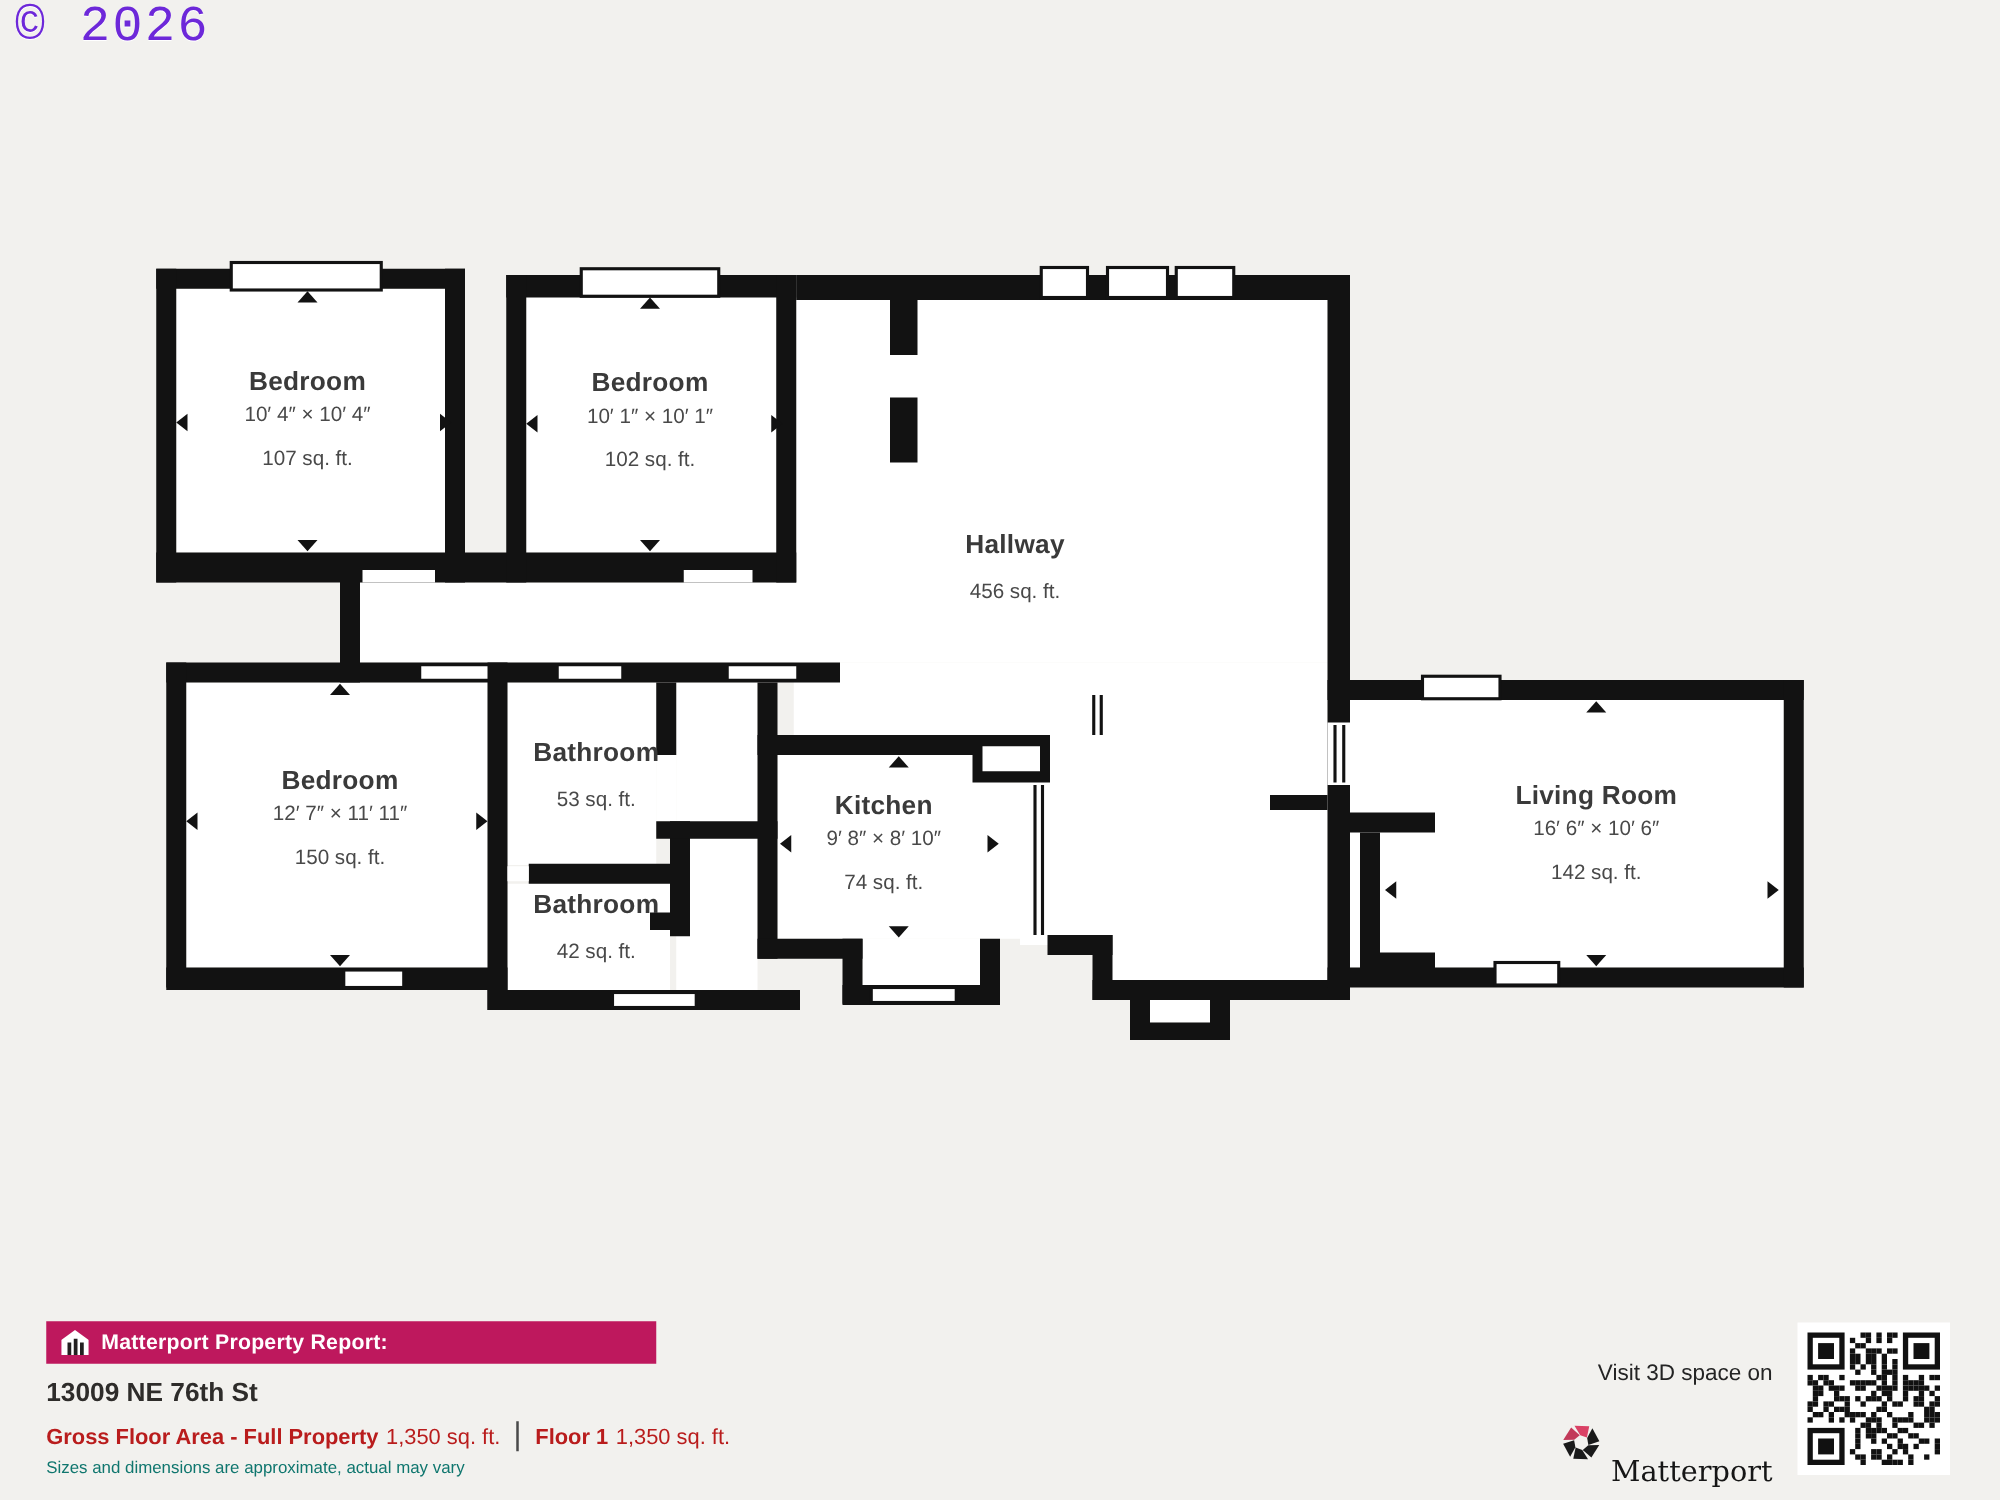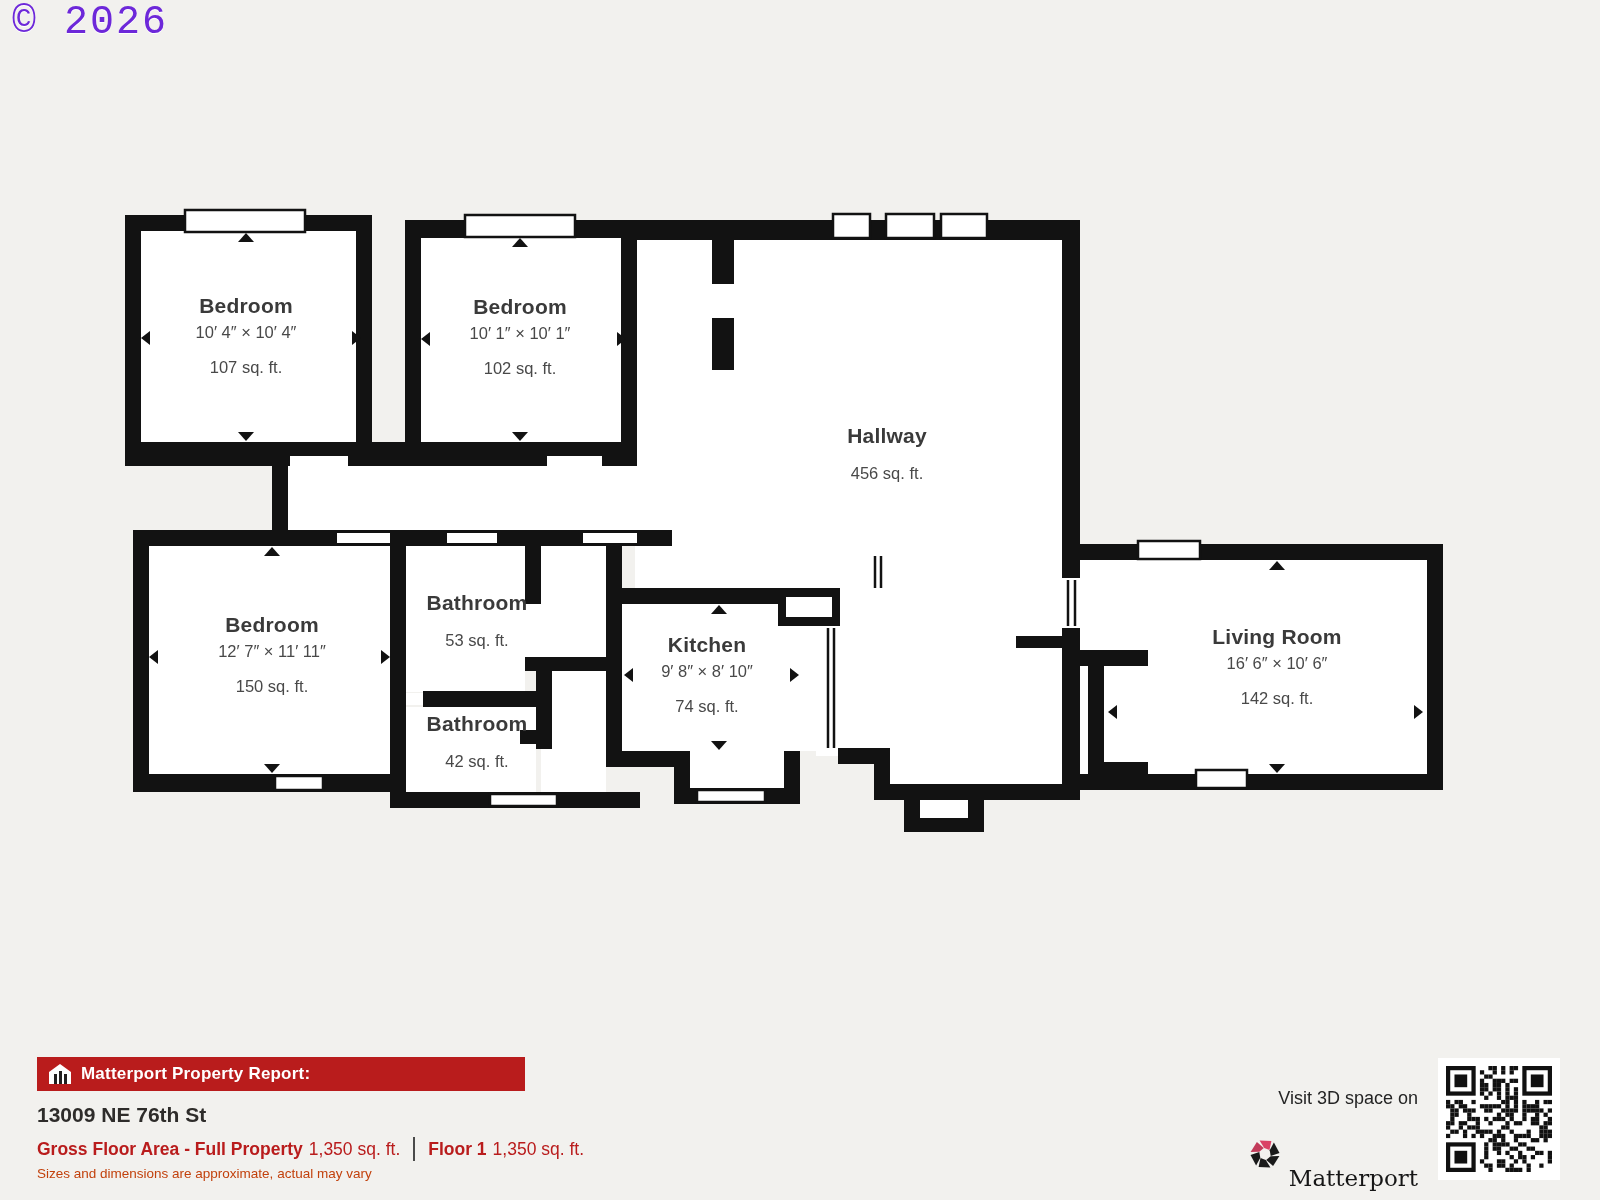--- a/index.html
+++ b/index.html
@@ -15,30 +15,30 @@
     text-shadow:0 1px 0 #ffffff;
   }
   #plan-wrap{position:absolute;left:0;top:0;width:1320px;height:1200px;}
   .room-label{position:absolute;transform:translateX(-50%);text-align:center;white-space:nowrap;}
   .rname{font-size:21px;font-weight:bold;color:#3a3a3a;letter-spacing:.2px;}
   .rdims{font-size:16.5px;color:#494949;margin-top:5px;}
   .rarea{font-size:16.5px;color:#494949;margin-top:16px;}
   
   #report-bar{
     position:absolute;left:37px;top:1057px;width:488px;height:34px;
-    background:#b91c1c;color:#ffffff;display:flex;align-items:center;text-align:center;
+    background:#be185d;color:#ffffff;display:flex;align-items:center;text-align:center;
   }
   #report-bar .bar-icon{margin:0 10px 0 12px;display:flex;}
   #report-bar .bar-text{font-size:17px;font-weight:bold;letter-spacing:.2px;}
   #address{position:absolute;left:37px;top:1103px;font-size:21px;font-weight:bold;color:#2e2c2a;}
   #gross-line{position:absolute;left:37px;top:1137px;display:flex;align-items:center;font-size:17.5px;color:#b91c1c;}
   #gross-line .b{font-weight:bold;}
   #gross-line .val{margin-left:6px;}
   #gross-line .vdiv{width:2px;height:24px;background:#4a4a4a;margin:0 13px;}
-  #disclaimer{position:absolute;left:37px;top:1166px;font-size:13.5px;color:#c2410c;}
+  #disclaimer{position:absolute;left:37px;top:1166px;font-size:13.5px;color:#0f766e;}
   #cta{position:absolute;right:182px;top:1088px;text-align:right;}
   #cta .visit{font-size:18px;color:#242424;}
   #cta .brandrow{display:flex;align-items:center;justify-content:flex-end;margin-top:8px;}
   #cta .brand{font-family:"DejaVu Serif", serif;font-size:23px;color:#161616;margin-left:9px;margin-top:48px;}
   #qr-tile{position:absolute;left:1438px;top:1058px;width:122px;height:122px;background:#ffffff;}
 </style>
 </head>
 <body>
 
 <div id="watermark">© 2026</div>
@@ -172,21 +172,21 @@
   <div class="room-label" style="left:246px;top:294px">
     <div class="rname">Bedroom</div>
     <div class="rdims">10′ 4″ × 10′ 4″</div>
     <div class="rarea">107 sq. ft.</div>
   </div>
   <div class="room-label" style="left:520px;top:295px">
     <div class="rname">Bedroom</div>
     <div class="rdims">10′ 1″ × 10′ 1″</div>
     <div class="rarea">102 sq. ft.</div>
   </div>
-  <div class="room-label" style="left:887px;top:424px">
+  <div class="room-label" style="left:812px;top:424px">
     <div class="rname">Hallway</div>
     <div class="rarea">456 sq. ft.</div>
   </div>
   <div class="room-label" style="left:272px;top:613px">
     <div class="rname">Bedroom</div>
     <div class="rdims">12′ 7″ × 11′ 11″</div>
     <div class="rarea">150 sq. ft.</div>
   </div>
   <div class="room-label" style="left:477px;top:591px">
     <div class="rname">Bathroom</div>

